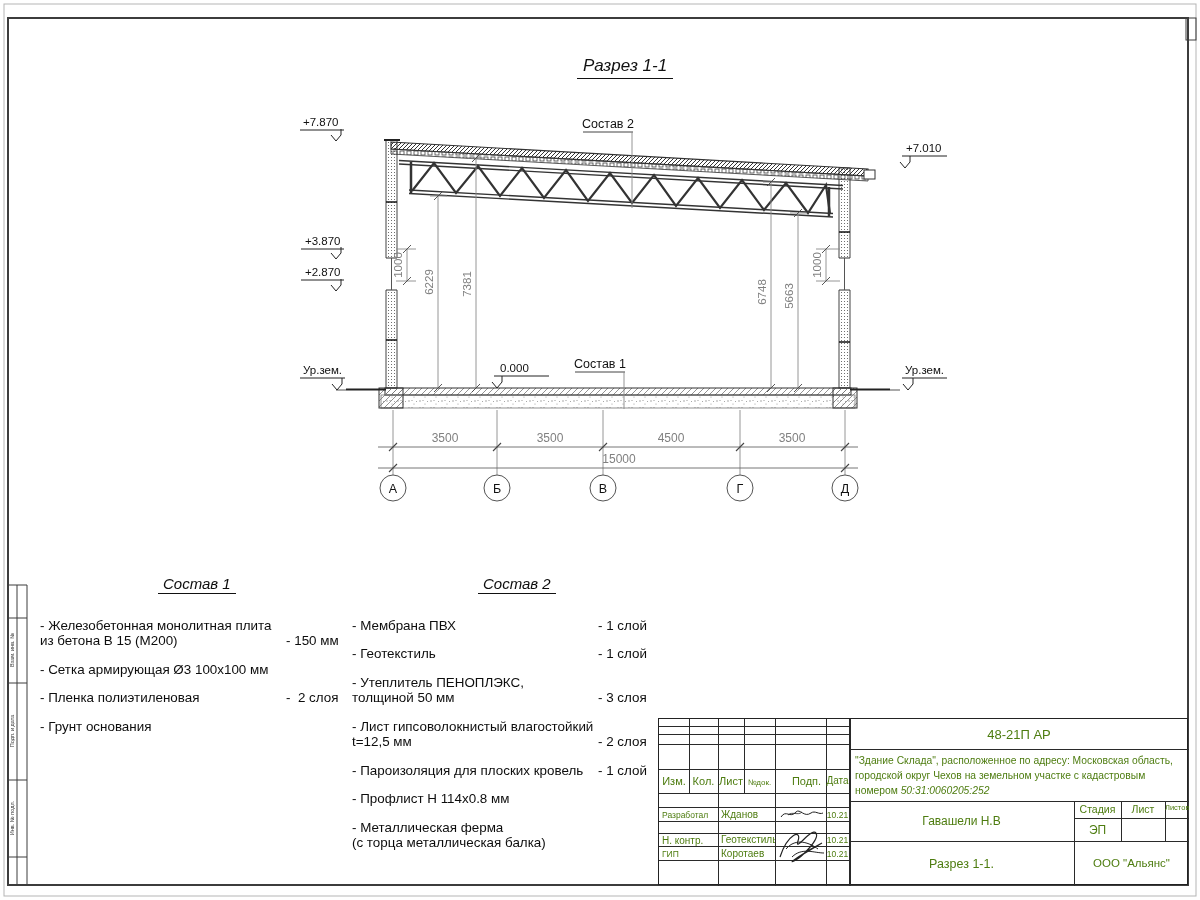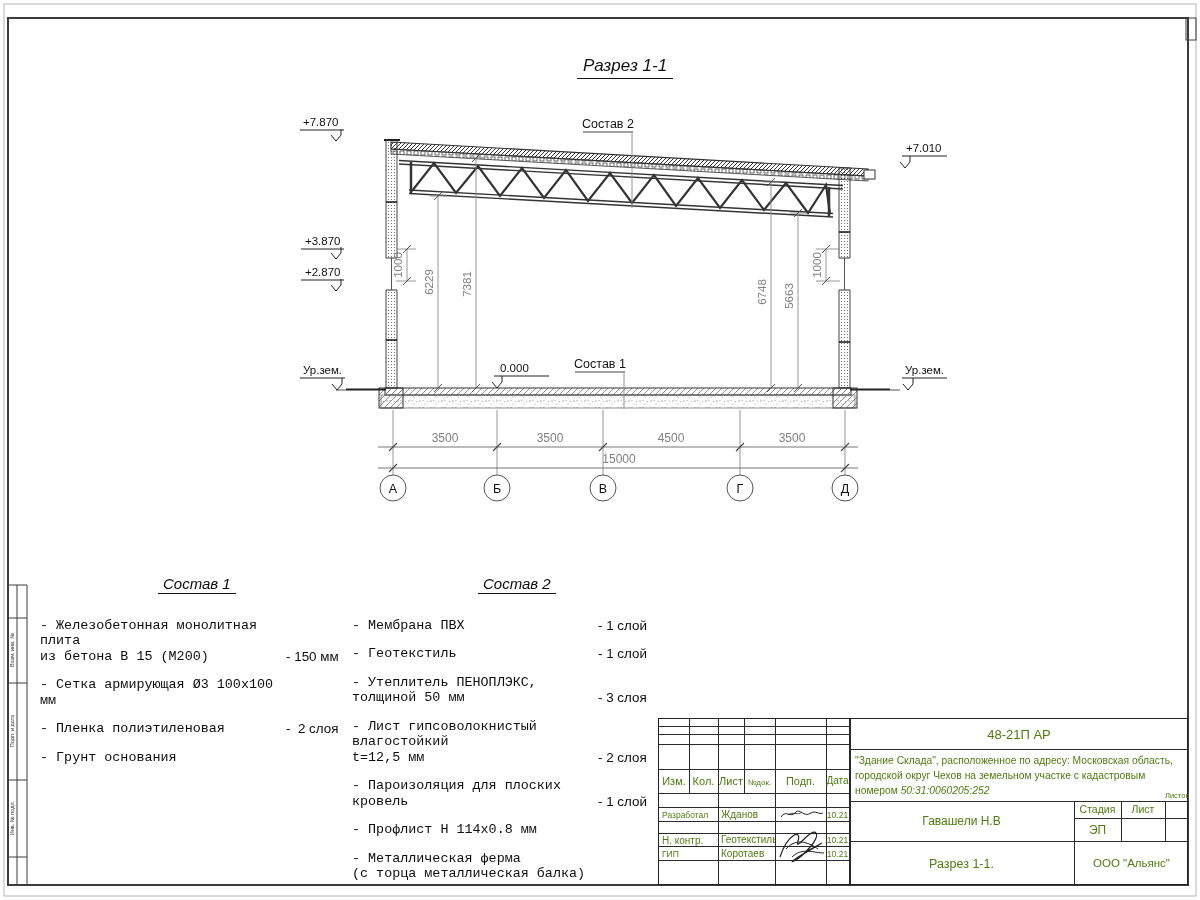--- a/index.html
+++ b/index.html
@@ -12,21 +12,21 @@
              font-size:17px;font-style:italic;color:#111;}
   .dwg-title span{display:inline-block;border-bottom:1.2px solid #111;padding:0 6px 2px;}
 
   
   .sostav{position:absolute;width:306px;font-size:13.4px;line-height:15.5px;color:#0d0d0d;}
   .sostav .hdr{font-style:italic;font-size:15px;margin-bottom:24px;}
   .sostav .hdr span{display:inline-block;border-bottom:1.2px solid #111;padding:0 5px 1px;}
   .s1 .hdr{margin-left:118px;}
   .s2 .hdr{margin-left:126px;}
   .srow{display:flex;align-items:flex-end;margin-bottom:13px;}
-  .srow .nm{white-space:pre-line;width:246px;font-family:Liberation Mono, monospace;}
+  .srow .nm{white-space:pre-line;width:246px;}
   .srow .vl{white-space:pre;}
 
   
   .stamp{position:absolute;left:658px;top:718px;width:530px;height:167px;
          border:1.7px solid #222;box-sizing:border-box;font-size:10px;}
   .stamp .vl,.stamp .hl{position:absolute;background:#2a2a2a;}
   .stamp .vl{width:1px;}
   .stamp .hl{height:1px;}
   .stamp .cell{position:absolute;overflow:hidden;white-space:nowrap;color:#4d7c0f;}
   .ctr{text-align:center;}
@@ -343,21 +343,21 @@
 
     <div class="hl" style="left:190px;top:30px;width:340px;"></div>
     <div class="hl" style="left:190px;top:82px;width:340px;"></div>
     <div class="hl" style="left:415px;top:99px;width:115px;"></div>
     <div class="hl" style="left:190px;top:122px;width:340px;"></div>
 
     <div class="cell ctr" style="left:0;top:56px;width:30px;font-size:11px;">Изм.</div>
     <div class="cell ctr" style="left:30px;top:56px;width:29px;font-size:11px;">Кол.</div>
     <div class="cell ctr" style="left:59px;top:56px;width:26px;font-size:11px;">Лист</div>
     <div class="cell ctr" style="left:85px;top:59px;width:31px;font-size:8px;">№док.</div>
-    <div class="cell ctr" style="left:116px;top:56px;width:51px;font-size:11px;">Подп.</div>
+    <div class="cell ctr" style="left:122px;top:56px;width:51px;font-size:11px;">Подп.</div>
     <div class="cell ctr" style="left:167px;top:56px;width:23px;font-size:10px;">Дата</div>
 
     <div class="cell" style="left:3px;top:91px;width:56px;font-size:8.5px;">Разработал</div>
     <div class="cell" style="left:62px;top:90px;width:54px;font-size:10px;">Жданов</div>
     <div class="cell ctr" style="left:167px;top:91px;width:23px;font-size:8.5px;">10.21</div>
 
     <div class="cell" style="left:3px;top:116px;width:56px;font-size:10px;">Н. контр.</div>
     <div class="cell" style="left:62px;top:115px;width:54px;font-size:10px;">Геотекстиль</div>
     <div class="cell ctr" style="left:167px;top:116px;width:23px;font-size:8.5px;">10.21</div>
 
@@ -376,21 +376,21 @@
 
     <div class="cell ctr" style="left:190px;top:8px;width:340px;font-size:13px;">48-21П АР</div>
     <div class="cell" style="left:196px;top:36px;width:332px;font-size:10.3px;">"Здание Склада", расположенное по адресу: Московская область,</div>
     <div class="cell" style="left:196px;top:51px;width:332px;font-size:10.3px;">городской округ Чехов на земельном участке с кадастровым</div>
     <div class="cell" style="left:196px;top:66px;width:332px;font-size:10.3px;">
       <span>номером </span><span style="font-style:italic;">50:31:0060205:252</span>
     </div>
     <div class="cell ctr" style="left:190px;top:95px;width:225px;font-size:12px;">Гавашели Н.В</div>
     <div class="cell ctr" style="left:415px;top:84px;width:47px;font-size:10.5px;">Стадия</div>
     <div class="cell ctr" style="left:462px;top:84px;width:44px;font-size:10.5px;">Лист</div>
-    <div class="cell ctr" style="left:506px;top:72px;width:24px;font-size:7.5px;">Листов</div>
+    <div class="cell ctr" style="left:506px;top:84px;width:24px;font-size:7.5px;">Листов</div>
     <div class="cell ctr" style="left:415px;top:104px;width:47px;font-size:12px;">ЭП</div>
     <div class="cell ctr" style="left:190px;top:138px;width:225px;font-size:12.5px;">Разрез 1-1.</div>
     <div class="cell ctr" style="left:415px;top:138px;width:115px;font-size:11.5px;">ООО "Альянс"</div>
   </div>
 
   <div class="side-label" style="left:-18px;top:646px;">Взам. инв. №</div>
   <div class="side-label" style="left:-18px;top:727px;">Подп. и дата</div>
   <div class="side-label" style="left:-18px;top:814px;">Инв. № подл.</div>
 
 </div>

